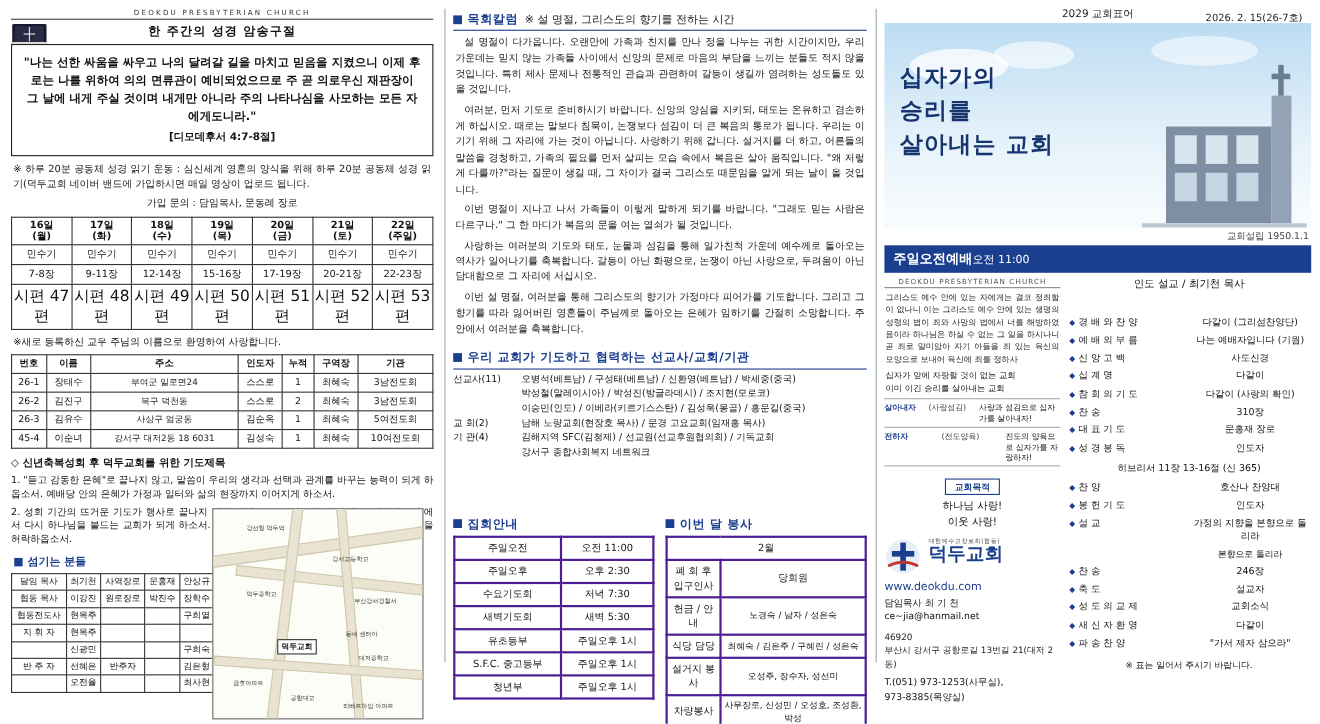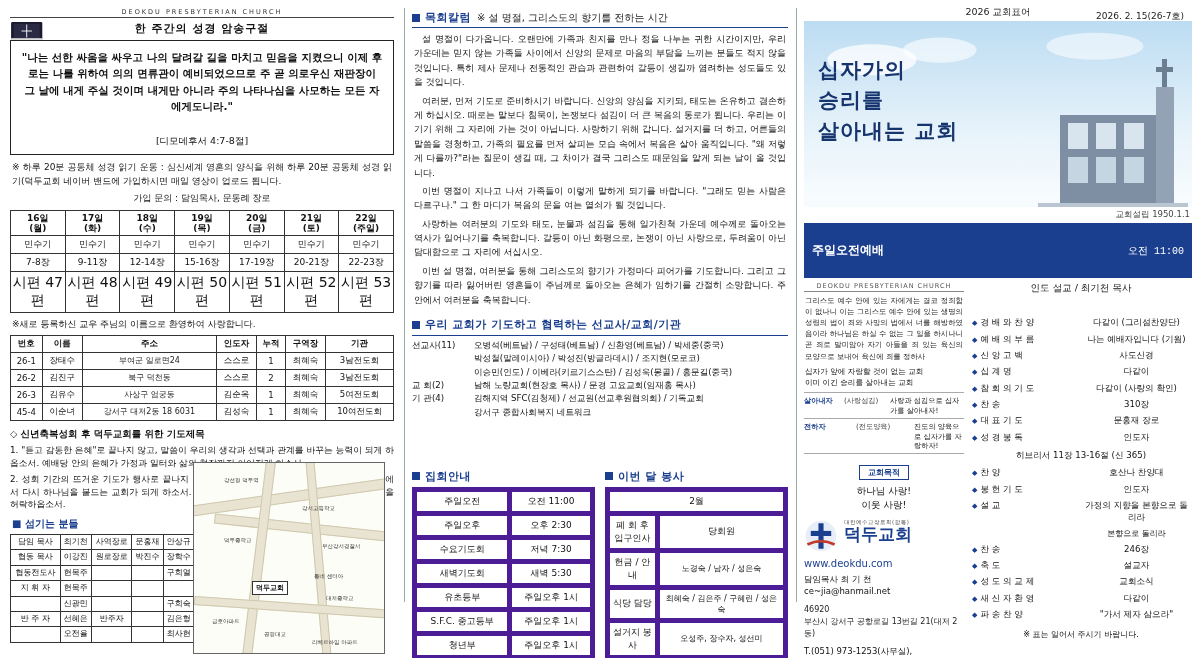--- a/index.html
+++ b/index.html
@@ -25,21 +25,21 @@
   .sec-head .bullet{width:8px;height:8px;background:#1b3f8f;display:inline-block;flex:none;}
   .sec-head .txt{letter-spacing:0.5px;}
   .sec-line{border-bottom:1px solid #1b3f8f;margin-bottom:3px;}
 
   
   .church-band{text-align:center;font-size:6.5px;letter-spacing:2px;color:#333;border-bottom:1px solid #444;padding-bottom:1px;margin-bottom:3px;}
   .verse-title{text-align:center;font-size:11px;font-weight:bold;color:#111;margin:2px 0 4px 0;letter-spacing:1px;}
   .verse-box{position:relative;border:1px solid #222;padding:8px 10px 6px 10px;min-height:86px;}
   .bible-icon{position:absolute;left:-2px;top:-22px;width:40px;height:26px;}
   .verse-text{font-size:10.5px;line-height:1.55;text-align:center;font-weight:bold;}
-  .verse-ref{text-align:center;font-size:9.5px;font-weight:normal;margin-top:21px;}
+  .verse-ref{text-align:center;font-size:9.5px;font-weight:bold;margin-top:4px;}
   .note{font-size:9px;line-height:1.5;margin:6px 2px 4px 2px;text-align:justify;}
   .note2{font-size:9px;line-height:1.5;margin:2px 2px 4px 2px;}
 
   table{border-collapse:collapse;width:100%;}
   .bible-tbl td,.bible-tbl th{border:1px solid #333;text-align:center;font-size:9px;padding:2px 0;}
   .bible-tbl .hd{font-weight:bold;line-height:1.15;}
   .bible-tbl .sm{font-size:14px;}
 
   .star-line{font-size:9px;margin:5px 0 4px 2px;}
   .mem-tbl td,.mem-tbl th{border:1px solid #333;font-size:8.5px;text-align:center;padding:2px 1px;}
@@ -61,32 +61,32 @@
 
   
   .col-head-row{display:flex;align-items:center;gap:6px;}
   .col-head-sub{font-size:10px;color:#222;}
   .mid-body{font-size:9px;line-height:1.6;text-align:justify;margin:4px 2px 0 2px;}
   .mid-body p{margin:0 0 4px 0;text-indent:8px;}
   .mission-grid{display:flex;font-size:8.6px;line-height:1.55;}
   .mission-grid .lbl{width:62px;flex:none;}
   .mission-grid .val{flex:1;}
 
-  .info-tbl td{border:5px solid #4c1d95;font-size:9px;text-align:center;padding:3px 2px;}
+  .info-tbl td{border:2px solid #4c1d95;font-size:9px;text-align:center;padding:3px 2px;}
   .two-tbl{display:flex;gap:10px;margin-top:2px;justify-content:space-between;}
   .two-tbl > div{flex:1;}
 
   
   .vision-box{position:relative;height:186px;border:0;overflow:hidden;background:linear-gradient(180deg,#cfe6f7 0%,#eaf4fb 55%,#f6fbfe 100%);}
   .vision-sky{position:absolute;inset:0;}
   .vision-title{position:absolute;left:14px;top:34px;font-size:21px;font-weight:bold;color:#16356e;line-height:1.45;letter-spacing:1px;}
   .year-line{font-size:9.5px;text-align:center;color:#222;margin-bottom:2px;}
   .date-line{position:absolute;right:8px;top:4px;font-size:9px;color:#222;}
   .church-draw{position:absolute;right:4px;bottom:0;width:150px;height:150px;}
-  .banner{background:#1b3f8f;color:#fff;display:flex;align-items:center;justify-content:space-between;padding:19px 8px;font-size:12px;font-weight:bold;margin-top:2px;font-family:Liberation Mono, monospace;}
+  .banner{background:#1b3f8f;color:#fff;display:flex;align-items:center;padding:4px 8px;font-size:12px;font-weight:bold;margin-top:2px;}
   .banner .time{font-size:10px;font-weight:normal;}
   .found{font-size:8.5px;color:#444;text-align:right;margin:2px 2px 0 0;}
 
   .right-split{display:flex;gap:6px;margin-top:4px;}
   .rs-left{width:160px;flex:none;}
   .rs-right{flex:1;}
   .small-head{font-size:6.5px;letter-spacing:1px;text-align:center;color:#555;border-bottom:1px solid #888;padding-bottom:1px;}
   .creed{font-size:7.4px;line-height:1.5;text-align:justify;margin:3px 1px;color:#222;}
   .vision-sub{font-size:7.6px;line-height:1.5;margin:4px 1px;color:#111;}
   .pillars{margin-top:3px;}
@@ -451,21 +451,21 @@
                 </tr>
           </tbody>
             </table>
         </div>
       </div>
     </div>
   </div>
 
   <div class="col col-right">
     <div style="position:relative;">
-      <div class="year-line">2026 교회표어</div>
+      <div class="year-line">2029 교회표어</div>
       <div class="date-line">2026. 2. 15(26-7호)</div>
     </div>
 
     <div class="vision-box">
       <svg class="vision-sky" viewBox="0 0 400 186" preserveAspectRatio="none">
         <defs>
           <linearGradient id="sky" x1="0" y1="0" x2="0" y2="1">
             <stop offset="0%" stop-color="#bcdcf2"></stop>
             <stop offset="60%" stop-color="#e6f2fa"></stop>
             <stop offset="100%" stop-color="#f8fcfe"></stop>

